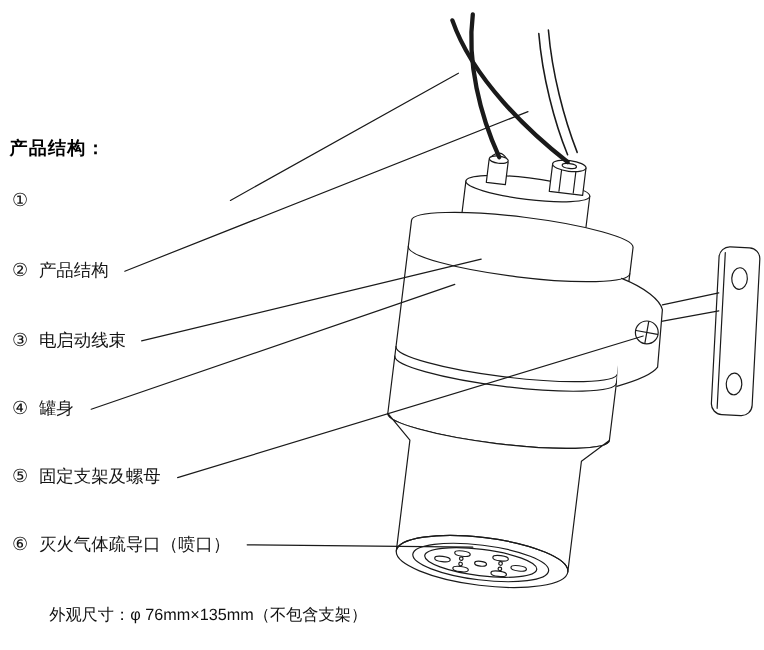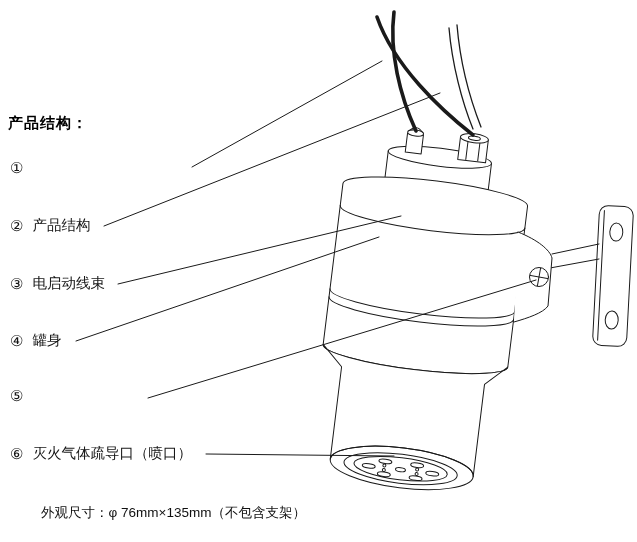--- a/index.html
+++ b/index.html
@@ -133,20 +133,21 @@
   <div class="legend-item" style="top:270px">
     <span class="num">③</span>
     <span class="label">电启动线束</span>
   </div>
   <div class="legend-item" style="top:327px">
     <span class="num">④</span>
     <span class="label">罐身</span>
   </div>
   <div class="legend-item" style="top:384px">
     <span class="num">⑤</span>
+    <span class="label">固定支架及螺母</span>
   </div>
   <div class="legend-item" style="top:440px">
     <span class="num">⑥</span>
     <span class="label">灭火气体疏导口（喷口）</span>
   </div>
 
   <div class="footer">外观尺寸：φ 76mm×135mm（不包含支架）</div>
 </div>
 
 </body></html>

